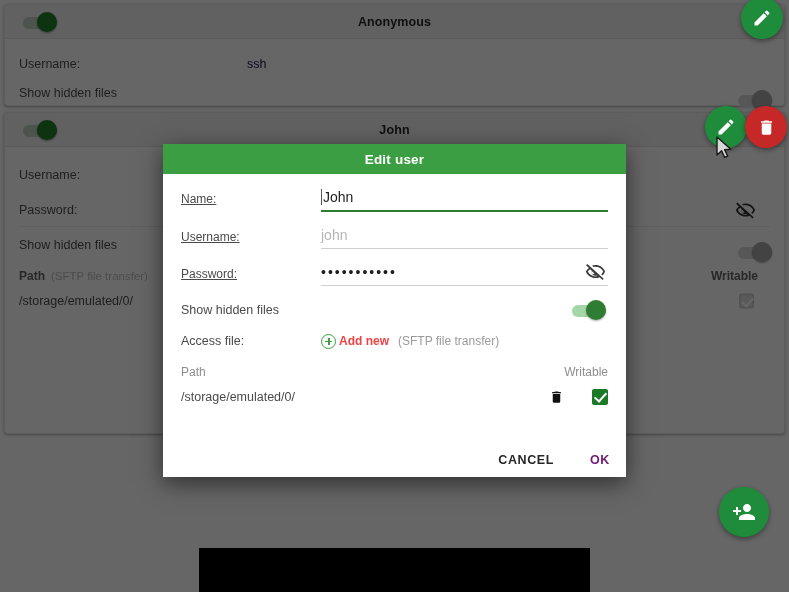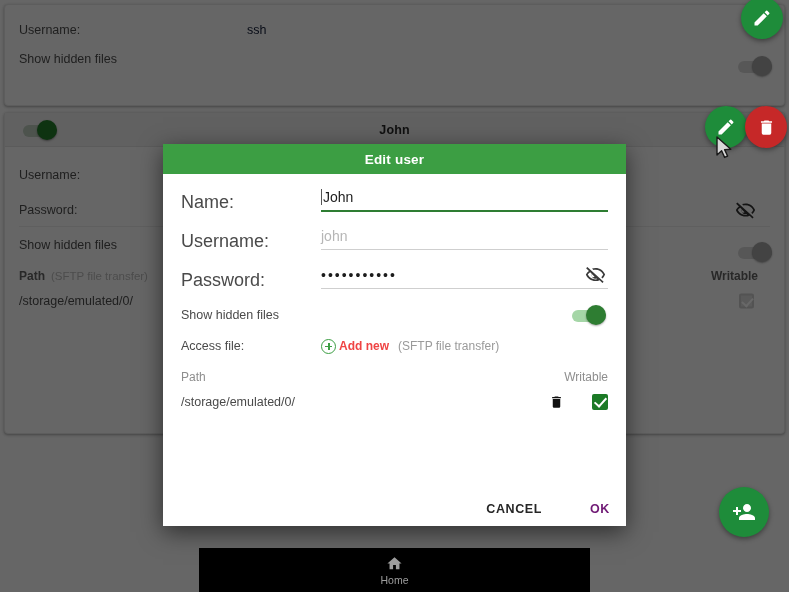--- a/index.html
+++ b/index.html
@@ -67,32 +67,32 @@
   #fab-edit-anon{ right:6px; top:-3px; width:42px; height:42px; background:#1e8c3a; z-index:45;}
   #fab-edit-john{ right:42px; top:106px; width:42px; height:42px; background:#1e8c3a; z-index:45;}
   #fab-del-john{ right:2px; top:106px; width:42px; height:42px; background:#c62828; z-index:45;}
   #fab-add{ right:20px; bottom:55px; width:50px; height:50px; background:#1e8c3a; z-index:45;}
 
   
   #cursor{ position:absolute; left:716px; top:136px; z-index:60; }
 
   
   #dialog{
-    position:absolute; left:163px; top:144px; width:463px; height:382px;
+    position:absolute; left:163px; top:144px; width:463px; height:333px;
     background:#ffffff; z-index:50;
     box-shadow:0 6px 22px rgba(0,0,0,.55);
   }
   #dlg-title{
     height:30px; background:#3c9e43; display:flex; align-items:center; justify-content:center;
   }
   #dlg-title span{ color:#fff; font-size:13.5px; font-weight:bold; letter-spacing:.2px;}
   #dlg-body{ padding:14px 18px 0 18px; }
 
   .frow{ display:flex; align-items:flex-start; margin-bottom:14px; position:relative;}
-  .frow .flabel{ font-size:18px; color:#4a4a4a; width:140px; flex:0 0 140px; padding-top:4px;}
+  .frow .flabel{ font-size:12px; color:#4a4a4a; width:140px; flex:0 0 140px; padding-top:4px;text-decoration:underline;}
   .field{ position:relative; flex:1; }
   .field .ftext{ font-size:14px; color:#1c1c1c; padding:1px 0 5px 0; min-height:22px;}
   .field .ftext.ph{ color:#b6b6b6; }
   .field .underline{ height:1px; background:#cfcfcf; }
   .field .underline.focused{ height:2px; background:#2e7d32; }
   .caret{ display:inline-block; width:1px; height:16px; background:#555; vertical-align:-3px; margin-right:1px;}
   .dots{ letter-spacing:2px; font-size:13px; color:#1c1c1c; }
 
   .eye-in{ position:absolute; right:2px; top:-2px; }
 
@@ -115,21 +115,21 @@
   .tbl-head .th{ font-size:12px; color:#8e8e8e;}
   .tbl-head .th-w{ position:absolute; right:0; font-size:12px; color:#8e8e8e;}
   .tbl-row{ display:flex; align-items:center; position:relative; height:24px;}
   .tbl-row .td{ font-size:12.5px; color:#4a4a4a;}
   .trash-btn{ position:absolute; right:44px; top:50%; transform:translateY(-50%);}
   .cb-on{ position:absolute; right:0px; top:50%; transform:translateY(-50%);
           width:16px; height:16px; background:#1b7a26; border-radius:2px;}
   .cb-on:after{ content:""; position:absolute; left:5px; top:1px; width:5px; height:10px;
           border:solid #fff; border-width:0 2px 2px 0; transform:rotate(42deg);}
 
-  #dlg-actions{ position:absolute; right:16px; bottom:10px; display:flex; align-items:center; gap:48px;}
+  #dlg-actions{ position:absolute; right:16px; bottom:10px; display:flex; align-items:center; gap:36px;}
   #dlg-actions .btn{ font-size:12.5px; font-weight:bold; letter-spacing:.6px; cursor:pointer;}
   #btn-cancel{ color:#262626; }
   #btn-ok{ color:#701a75; }
 
   
   #bottomnav{
     position:absolute; left:199px; bottom:0; width:391px; height:44px;
     background:#000; display:flex; z-index:46;
   }
   .navitem{ flex:1; display:flex; flex-direction:column; align-items:center; justify-content:center; gap:2px;}
@@ -138,20 +138,27 @@
   svg{ display:block; }
 </style>
 </head>
 <body>
 
 <div id="screen">
 
   <div id="bg">
 
     <div class="card" id="card-anon">
+      <div class="card-header">
+        <div class="switch on">
+          <div class="track"></div>
+          <div class="thumb"></div>
+        </div>
+        <div class="card-title">Anonymous</div>
+      </div>
       <div class="card-body">
         <div class="row">
           <div class="lbl">Username:</div>
           <div class="val">ssh</div>
         </div>
         <div class="row">
           <div class="lbl">Show hidden files</div>
           <div class="sw-box">
             <div class="sw-right">
               <div class="track"></div>
@@ -319,23 +326,15 @@
 
     </div>
 
     <div id="dlg-actions">
       <div class="btn" id="btn-cancel">CANCEL</div>
       <div class="btn" id="btn-ok">OK</div>
     </div>
   </div>
 
   <div id="bottomnav">
-    <div class="navitem">
-      <span>
-        <svg width="17" height="17" viewBox="0 0 24 24">
-            <path fill="#9e9e9e" d="M10 20v-6h4v6h5v-8h3L12 3 2 12h3v8z"></path>
-          </svg>
-      </span>
-      <span class="nlbl">Home</span>
-    </div>
   </div>
 
 </div>
 
 </body></html>

